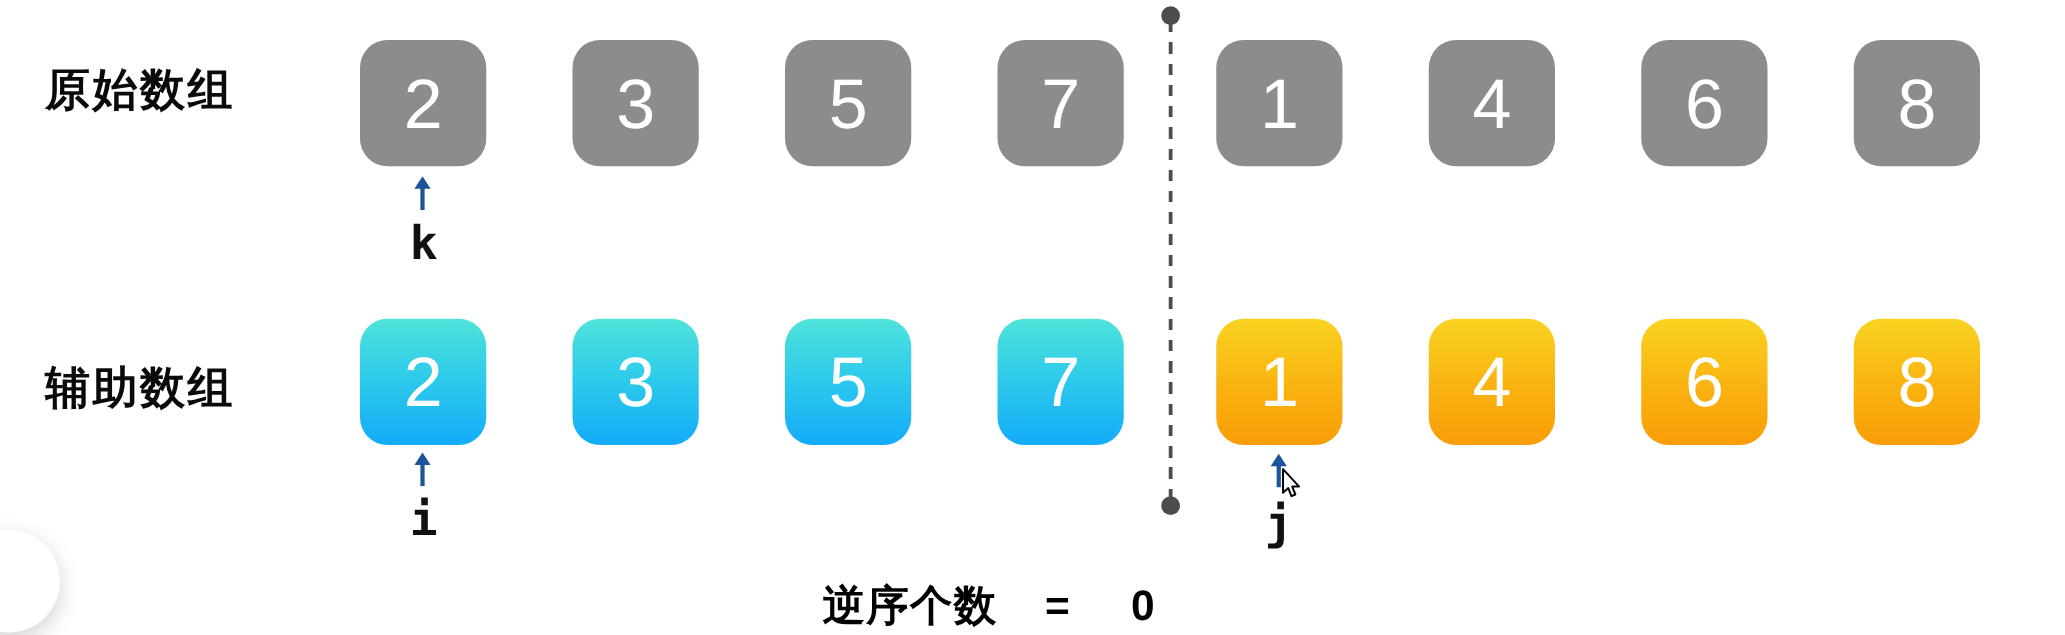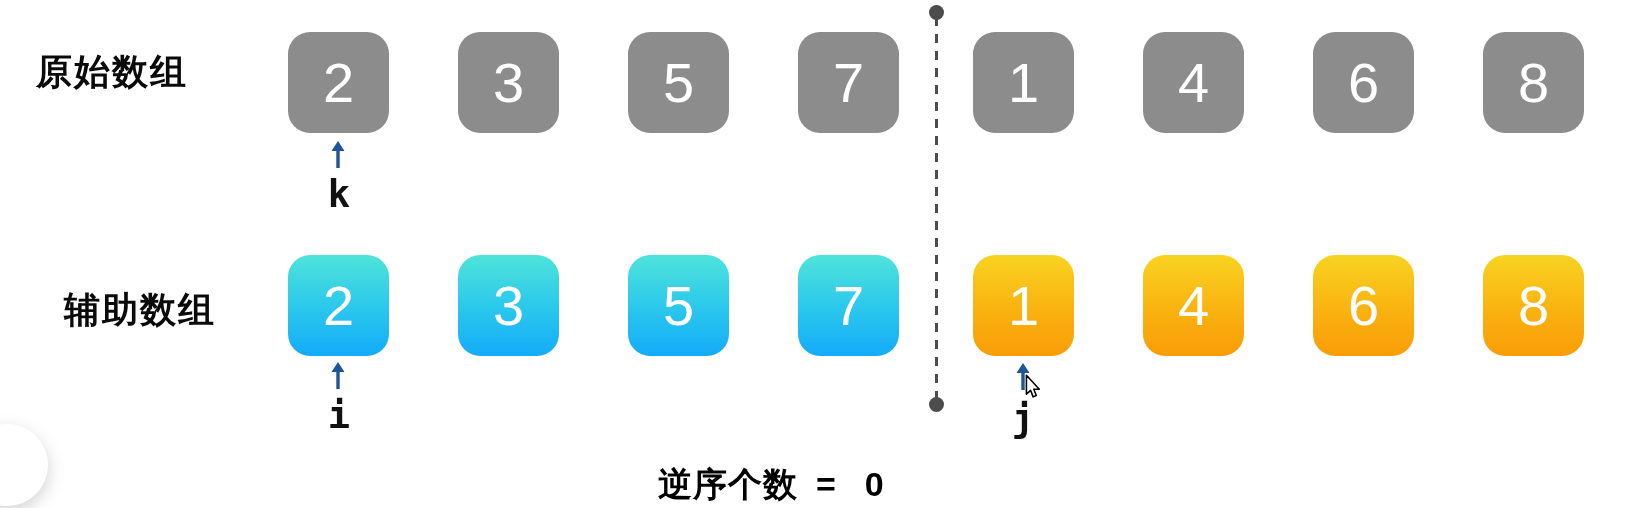--- a/index.html
+++ b/index.html
@@ -73,20 +73,21 @@
     position: absolute;
     left: 658px;
     top: 462px;
     display: flex;
     align-items: baseline;
     font-size: 34px;
     font-weight: 700;
     color: #000000;
     letter-spacing: 1px;
     white-space: nowrap;
+    gap: 20px;
   }
   .caption .op  { margin: 0 16px 0 18px; }
   .caption .val { margin-left: 12px; }
 
   .corner-bubble {
     position: absolute;
     left: -34px;
     top: 424px;
     width: 82px;
     height: 82px;
@@ -101,21 +102,21 @@
     width: 18px;
     height: 25px;
   }
 </style>
 </head>
 <body>
 
 <div class="stage">
 
   <div class="row-label" style="top: 48px;">原始数组</div>
-  <div class="row-label" style="top: 286px; margin-left: 28px;">辅助数组</div>
+  <div class="row-label" style="top: 286px;">辅助数组</div>
 
   <div class="box gray" style="left:288px;  top:32px;">
       <span>2</span>
     </div>
   <div class="box gray" style="left:458px;  top:32px;">
       <span>3</span>
     </div>
   <div class="box gray" style="left:628px;  top:32px;">
       <span>5</span>
     </div>

